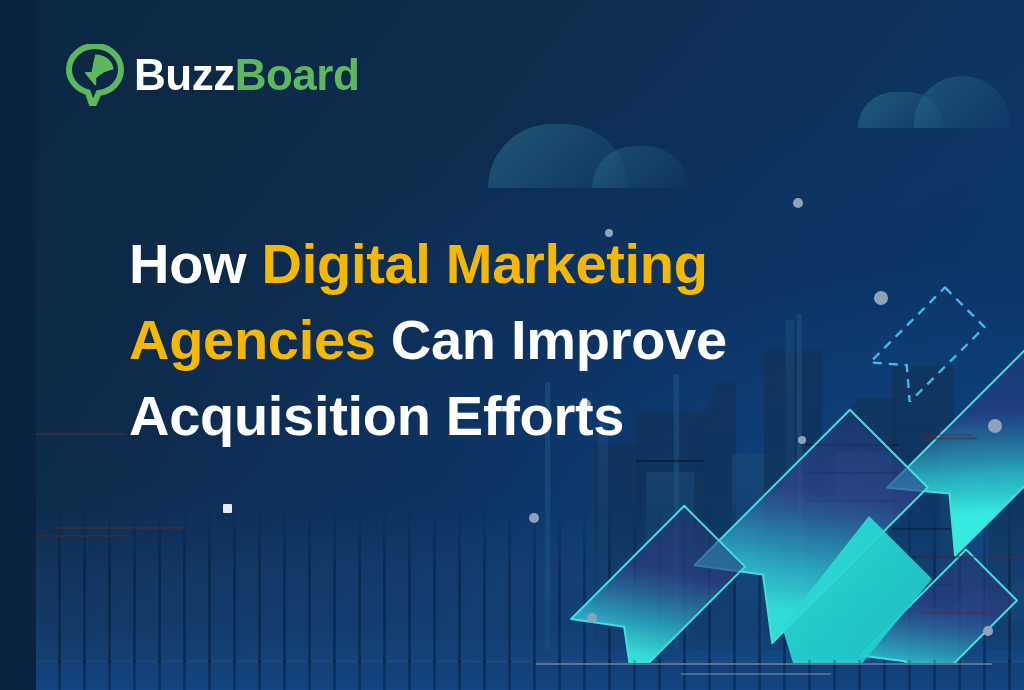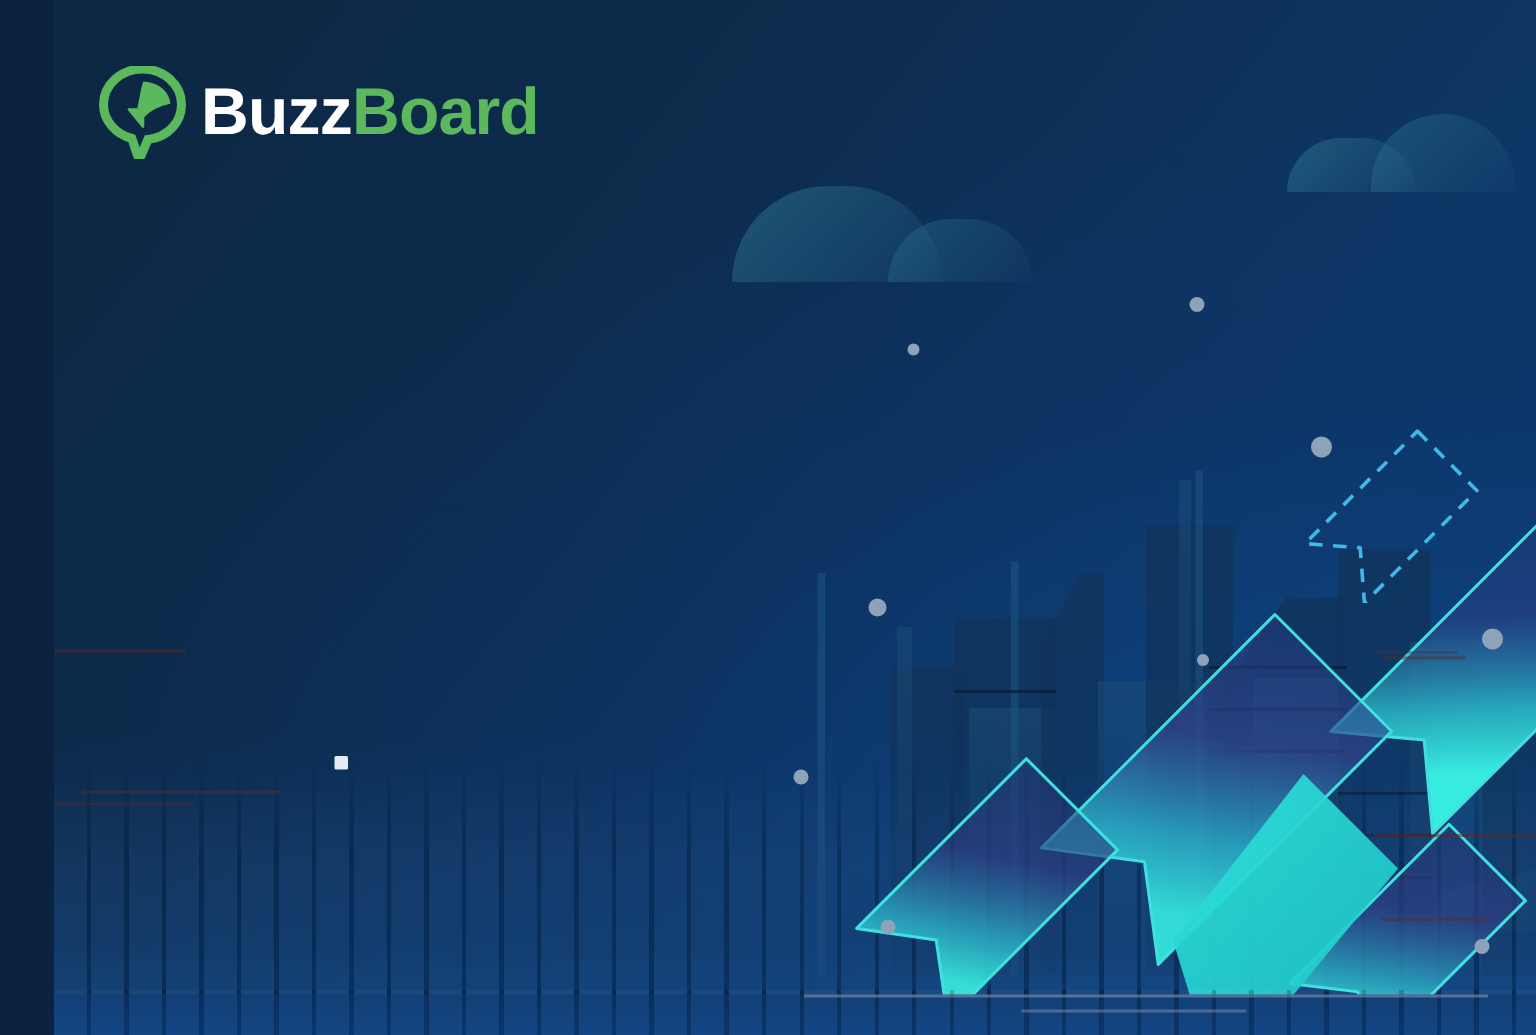--- a/index.html
+++ b/index.html
@@ -244,15 +244,18 @@
         <path d="M29 2 C14.6 2 3 12.6 3 25.6 C3 36.4 11 45.4 21.9 48.3 L25.6 59.5 C26 60.6 27.6 60.7 28.1 59.6 L32.6 49 C46.1 47.4 55 37.3 55 25.6 C55 12.6 43.4 2 29 2 Z" fill="none" stroke="#5cb85c" stroke-width="6"></path>
         <path d="M29.4 10.5 C39.5 10.5 47 17 47.6 25.2 C40.5 26.6 34.4 29.8 30.2 34.1 L30.2 40.4 C30.2 41.2 29.2 41.6 28.7 41 L19.2 29.4 C18.8 28.9 19.1 28.1 19.8 28.1 L25.6 28.1 C26.9 21.3 27.9 15.3 29.4 10.5 Z" fill="#5cb85c"></path>
       </svg>
     </span>
     <span class="logo-word">
       <span class="buzz">Buzz</span><span class="board">Board</span>
     </span>
   </div>
 
   <h1 class="headline" id="headline">
+      <span class="ln"><span>How </span><span class="hl">Digital Marketing</span></span>
+      <span class="ln"><span class="hl">Agencies</span><span> Can Improve</span></span>
+      <span class="ln"><span>Acquisition Efforts</span></span>
     </h1>
 
 </div>
 
 </body></html>

